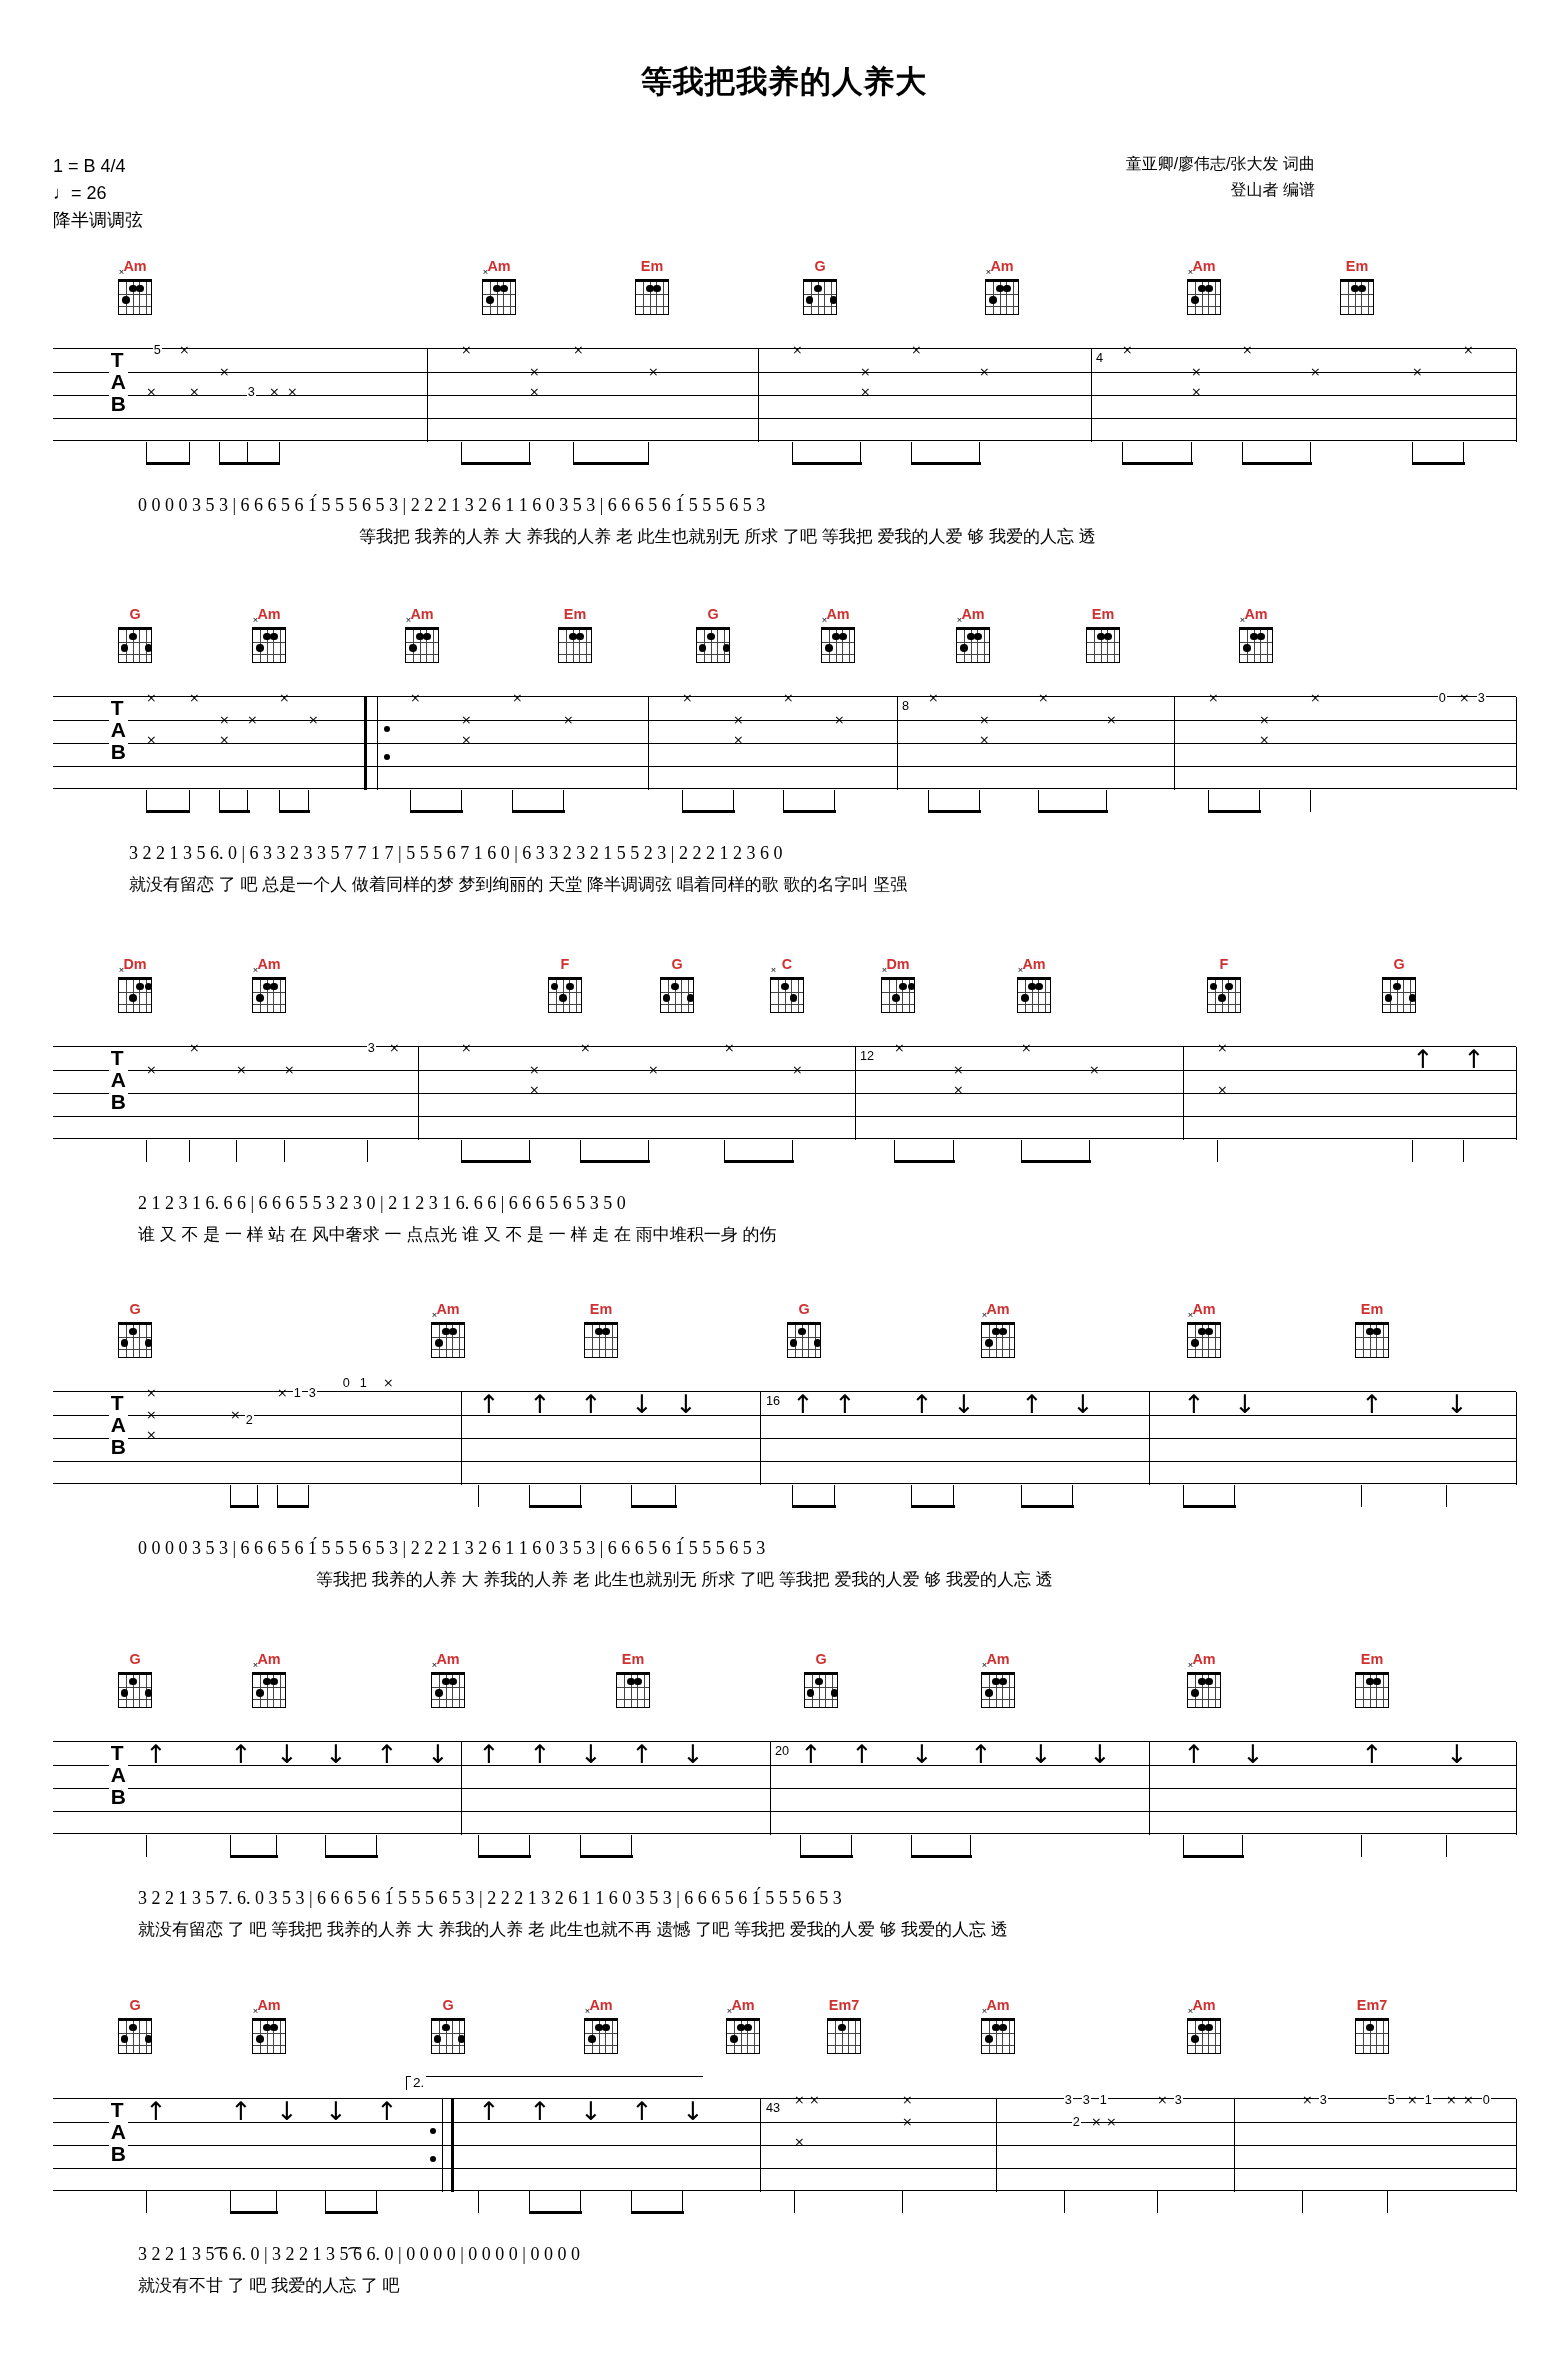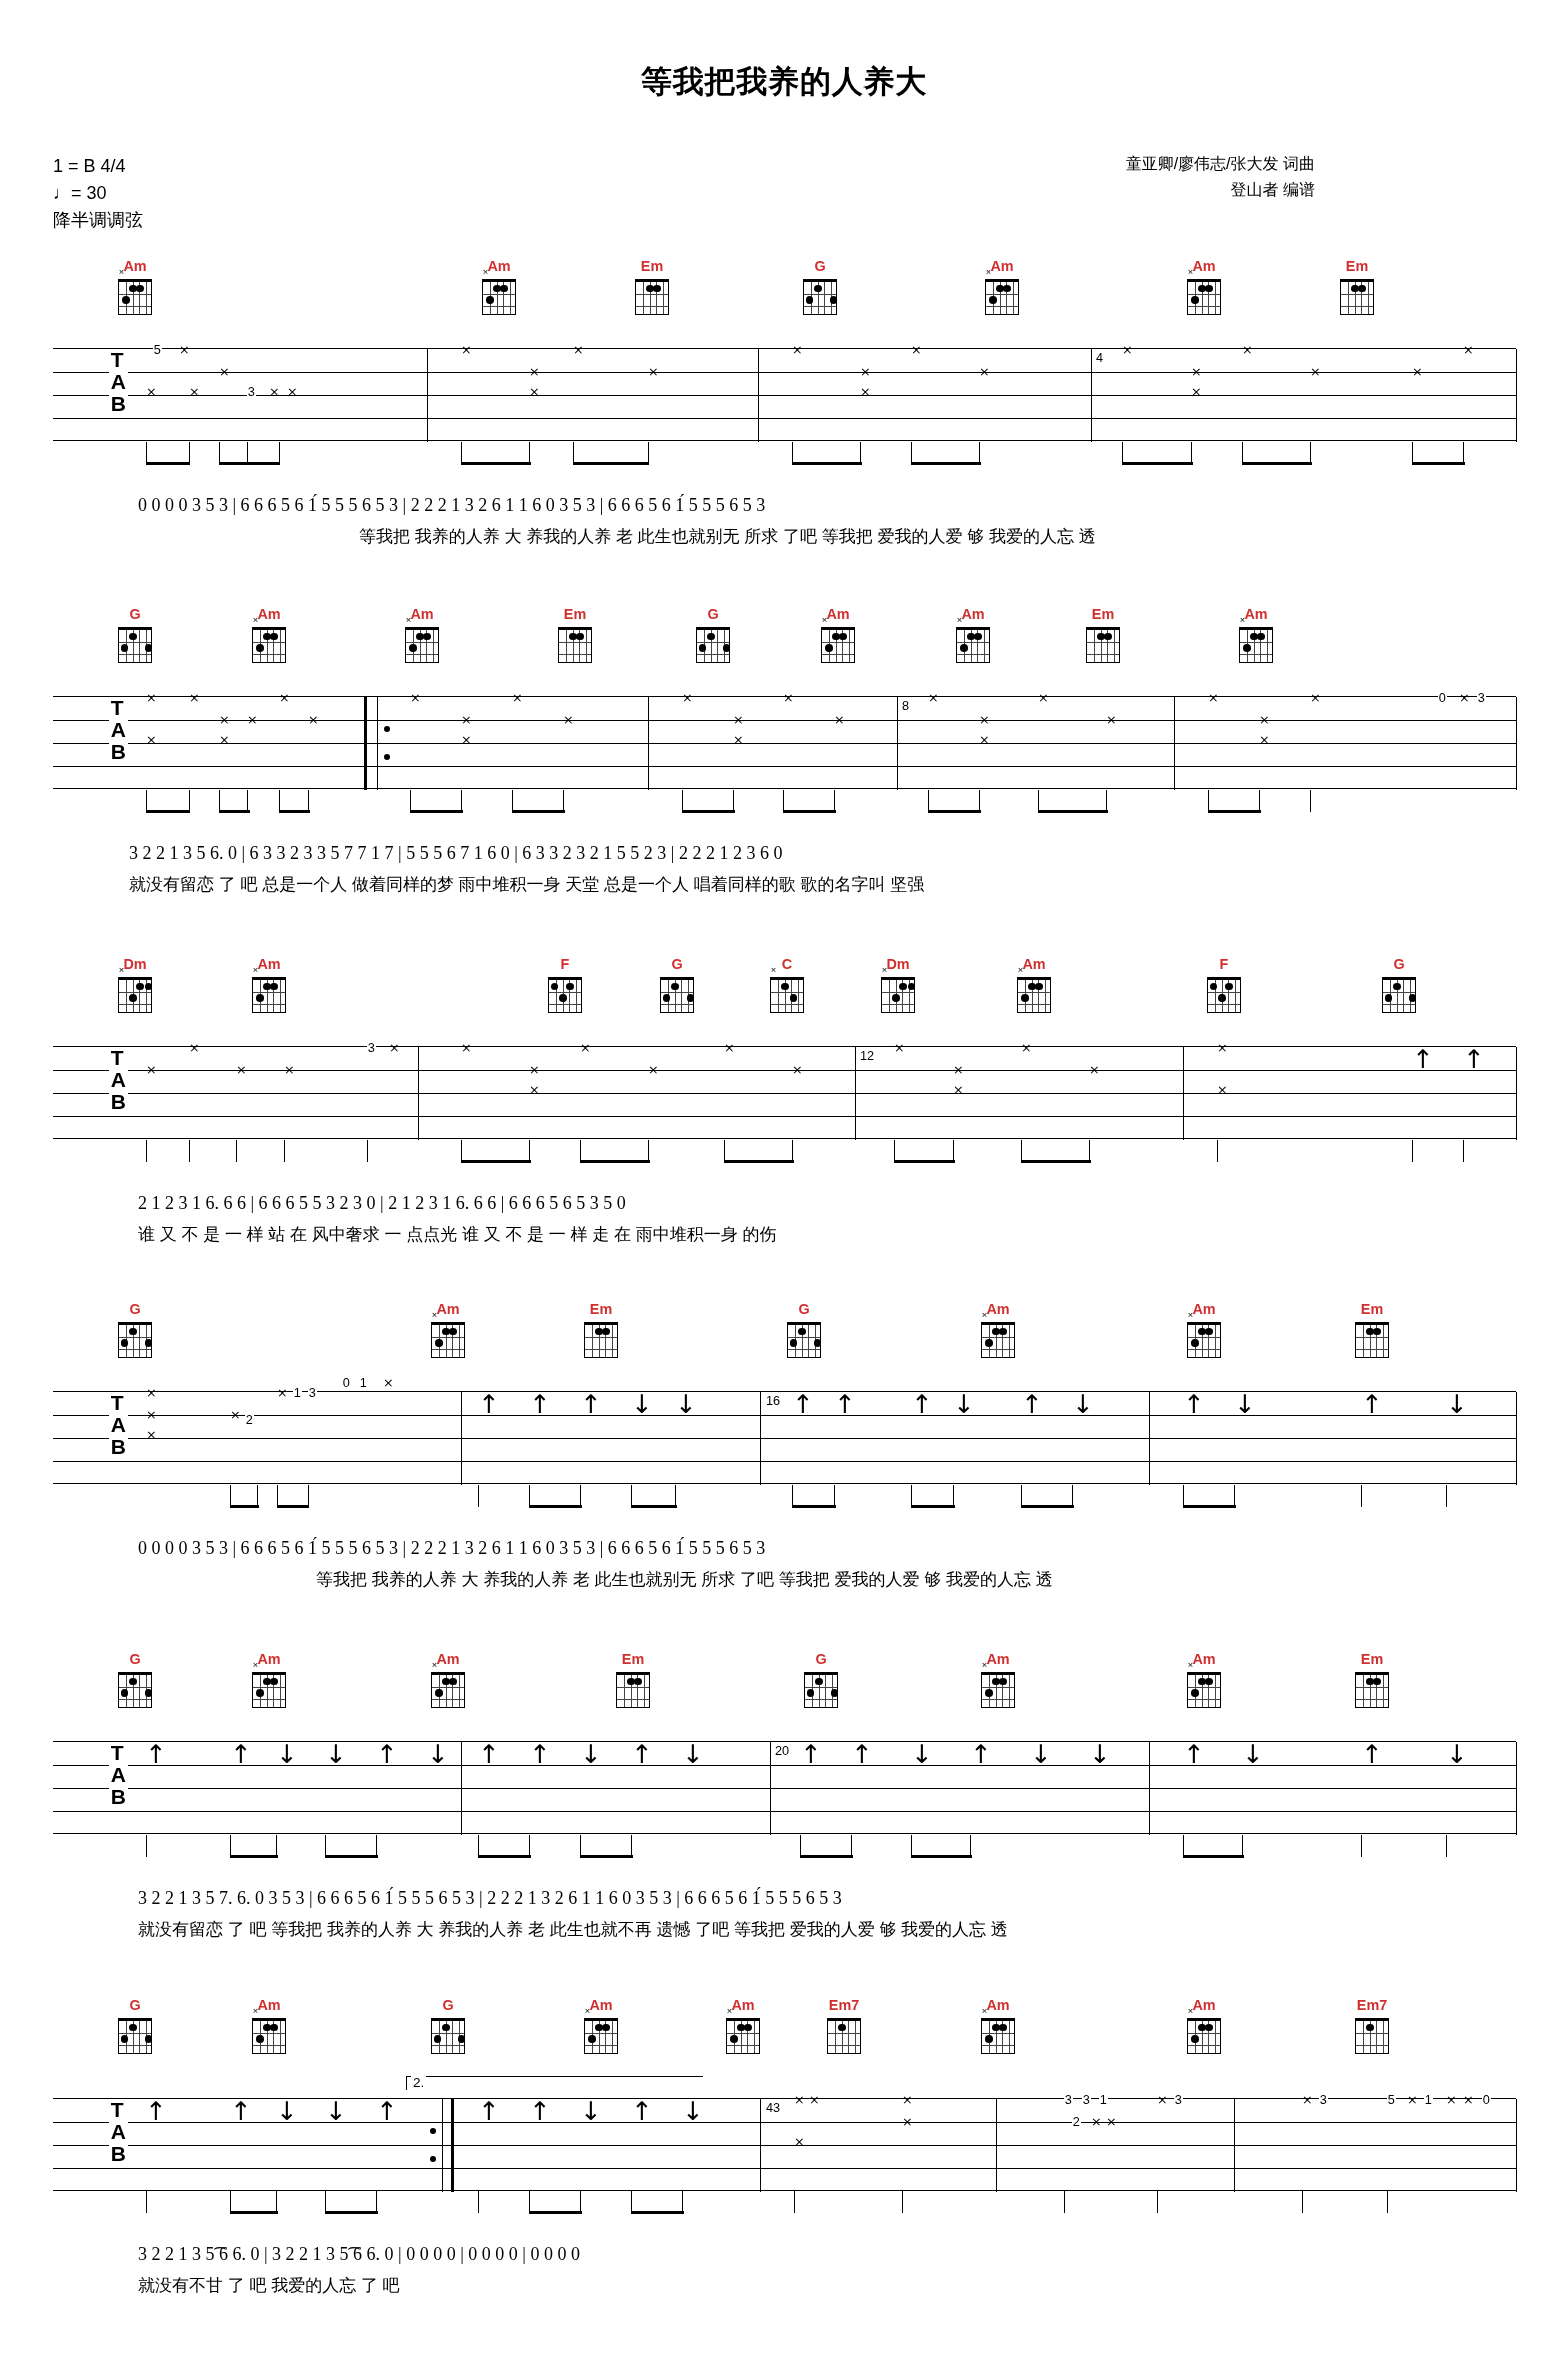--- a/index.html
+++ b/index.html
@@ -158,21 +158,21 @@
 </style>
 </head>
 <body>
 
 <div class="sheet">
 
   <div class="title">等我把我养的人养大</div>
 
   <div class="meta-left">
     <div>1 = B 4/4</div>
-    <div class="tempo">♩= 30</div>
+    <div class="tempo">♩= 26</div>
     <div>降半调调弦</div>
   </div>
 
   <div class="meta-right">
     <div>童亚卿/廖伟志/张大发 词曲</div>
     <div>登山者 编谱</div>
   </div>
 
   <div class="system" style="top:255px;">
 
@@ -573,21 +573,21 @@
       <div class="stem" style="left:1155px;"></div>
         <div class="stem" style="left:1206px;"></div>
       <div class="stem" style="left:1257px;"></div>
       <div class="beam" style="left:1155px; width:53px; top:20.4px;"></div>
     </div>
 
     <div class="numrow" style="top:240px;">
       <span style="left:76px;">3 2 2 1 3 5  6.   0 | 6 3 3 2 3  3 5 7 7 1 7 | 5 5 5 6 7 1 6    0 | 6 3 3 2 3  2 1 5 5 2 3 | 2 2 2 1 2 3 6    0</span>
     </div>
     <div class="lyricrow" style="top:270px;">
-      <span style="left:76px;">就没有留恋 了 吧      总是一个人 做着同样的梦    雨中堆积一身 天堂      总是一个人 唱着同样的歌    歌的名字叫 坚强</span>
+      <span style="left:76px;">就没有留恋 了 吧      总是一个人 做着同样的梦    梦到绚丽的 天堂      降半调调弦 唱着同样的歌    歌的名字叫 坚强</span>
     </div>
   </div>
 
   <div class="system" style="top:953px;">
     <div class="chord" style="left:112px; top:24px;">
       <div class="cname">Dm</div>
       <div class="grid nut">
           <div class="v" style="left:6.8px"></div>
           <div class="v" style="left:13.6px"></div>
           <div class="v" style="left:20.4px"></div>

